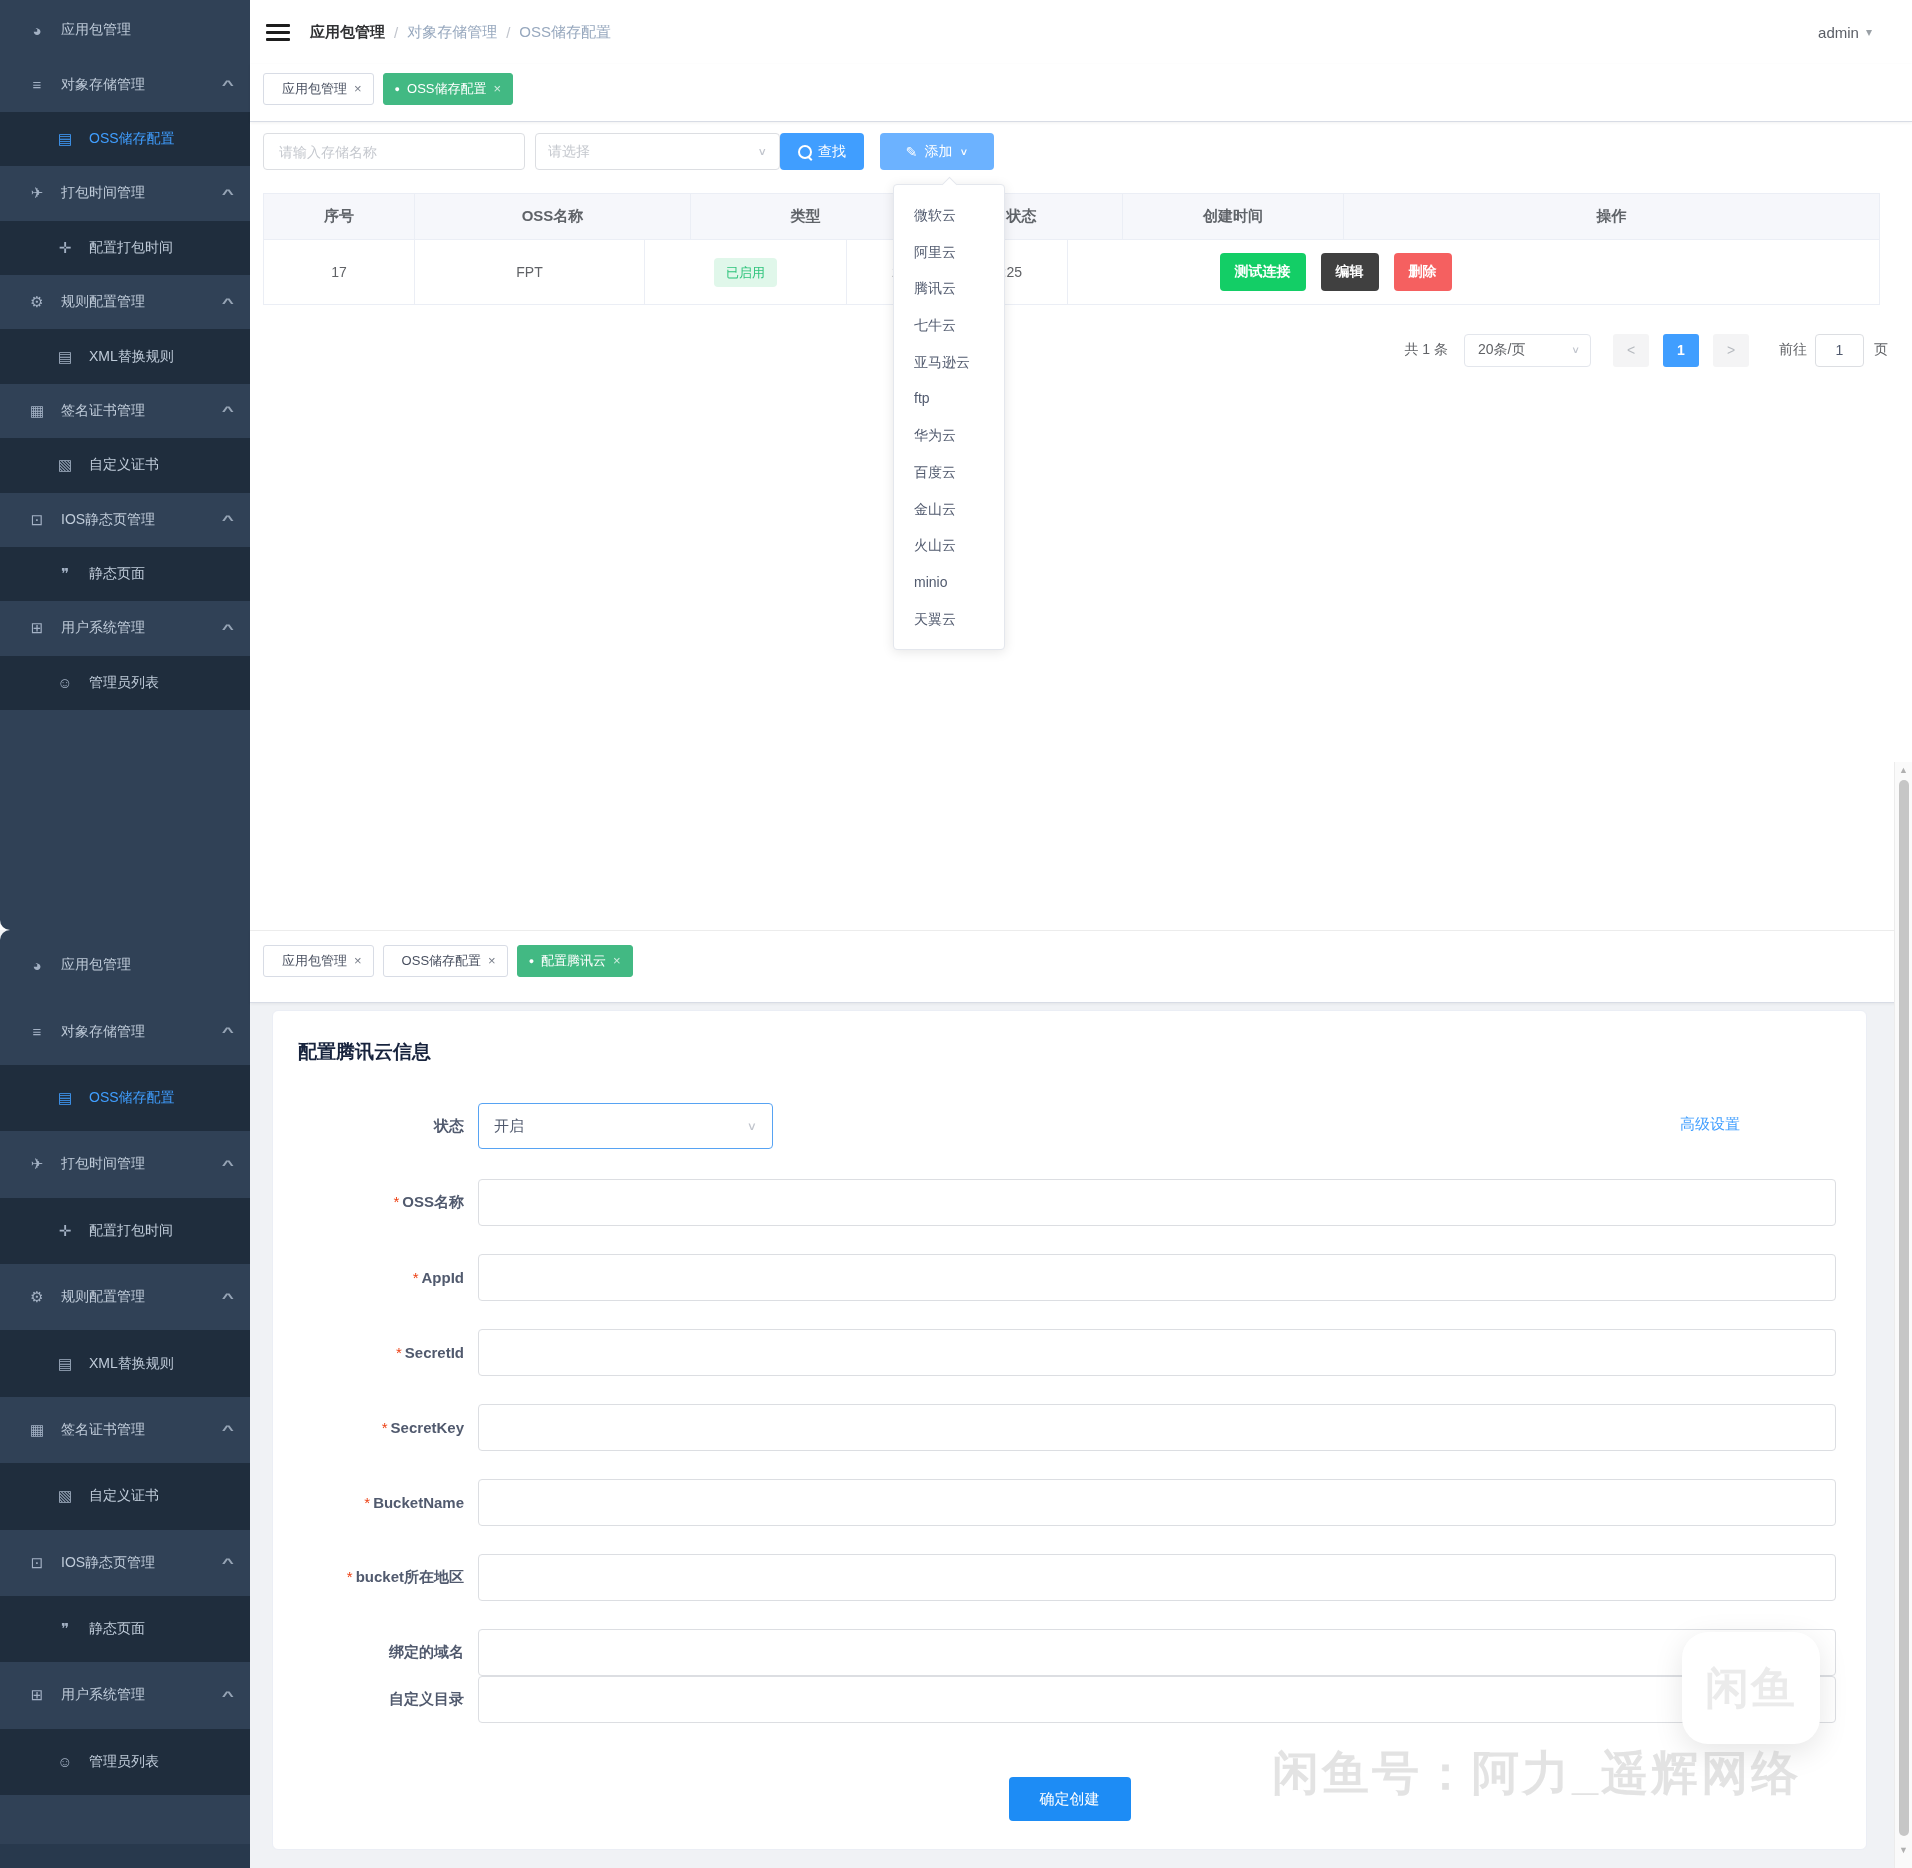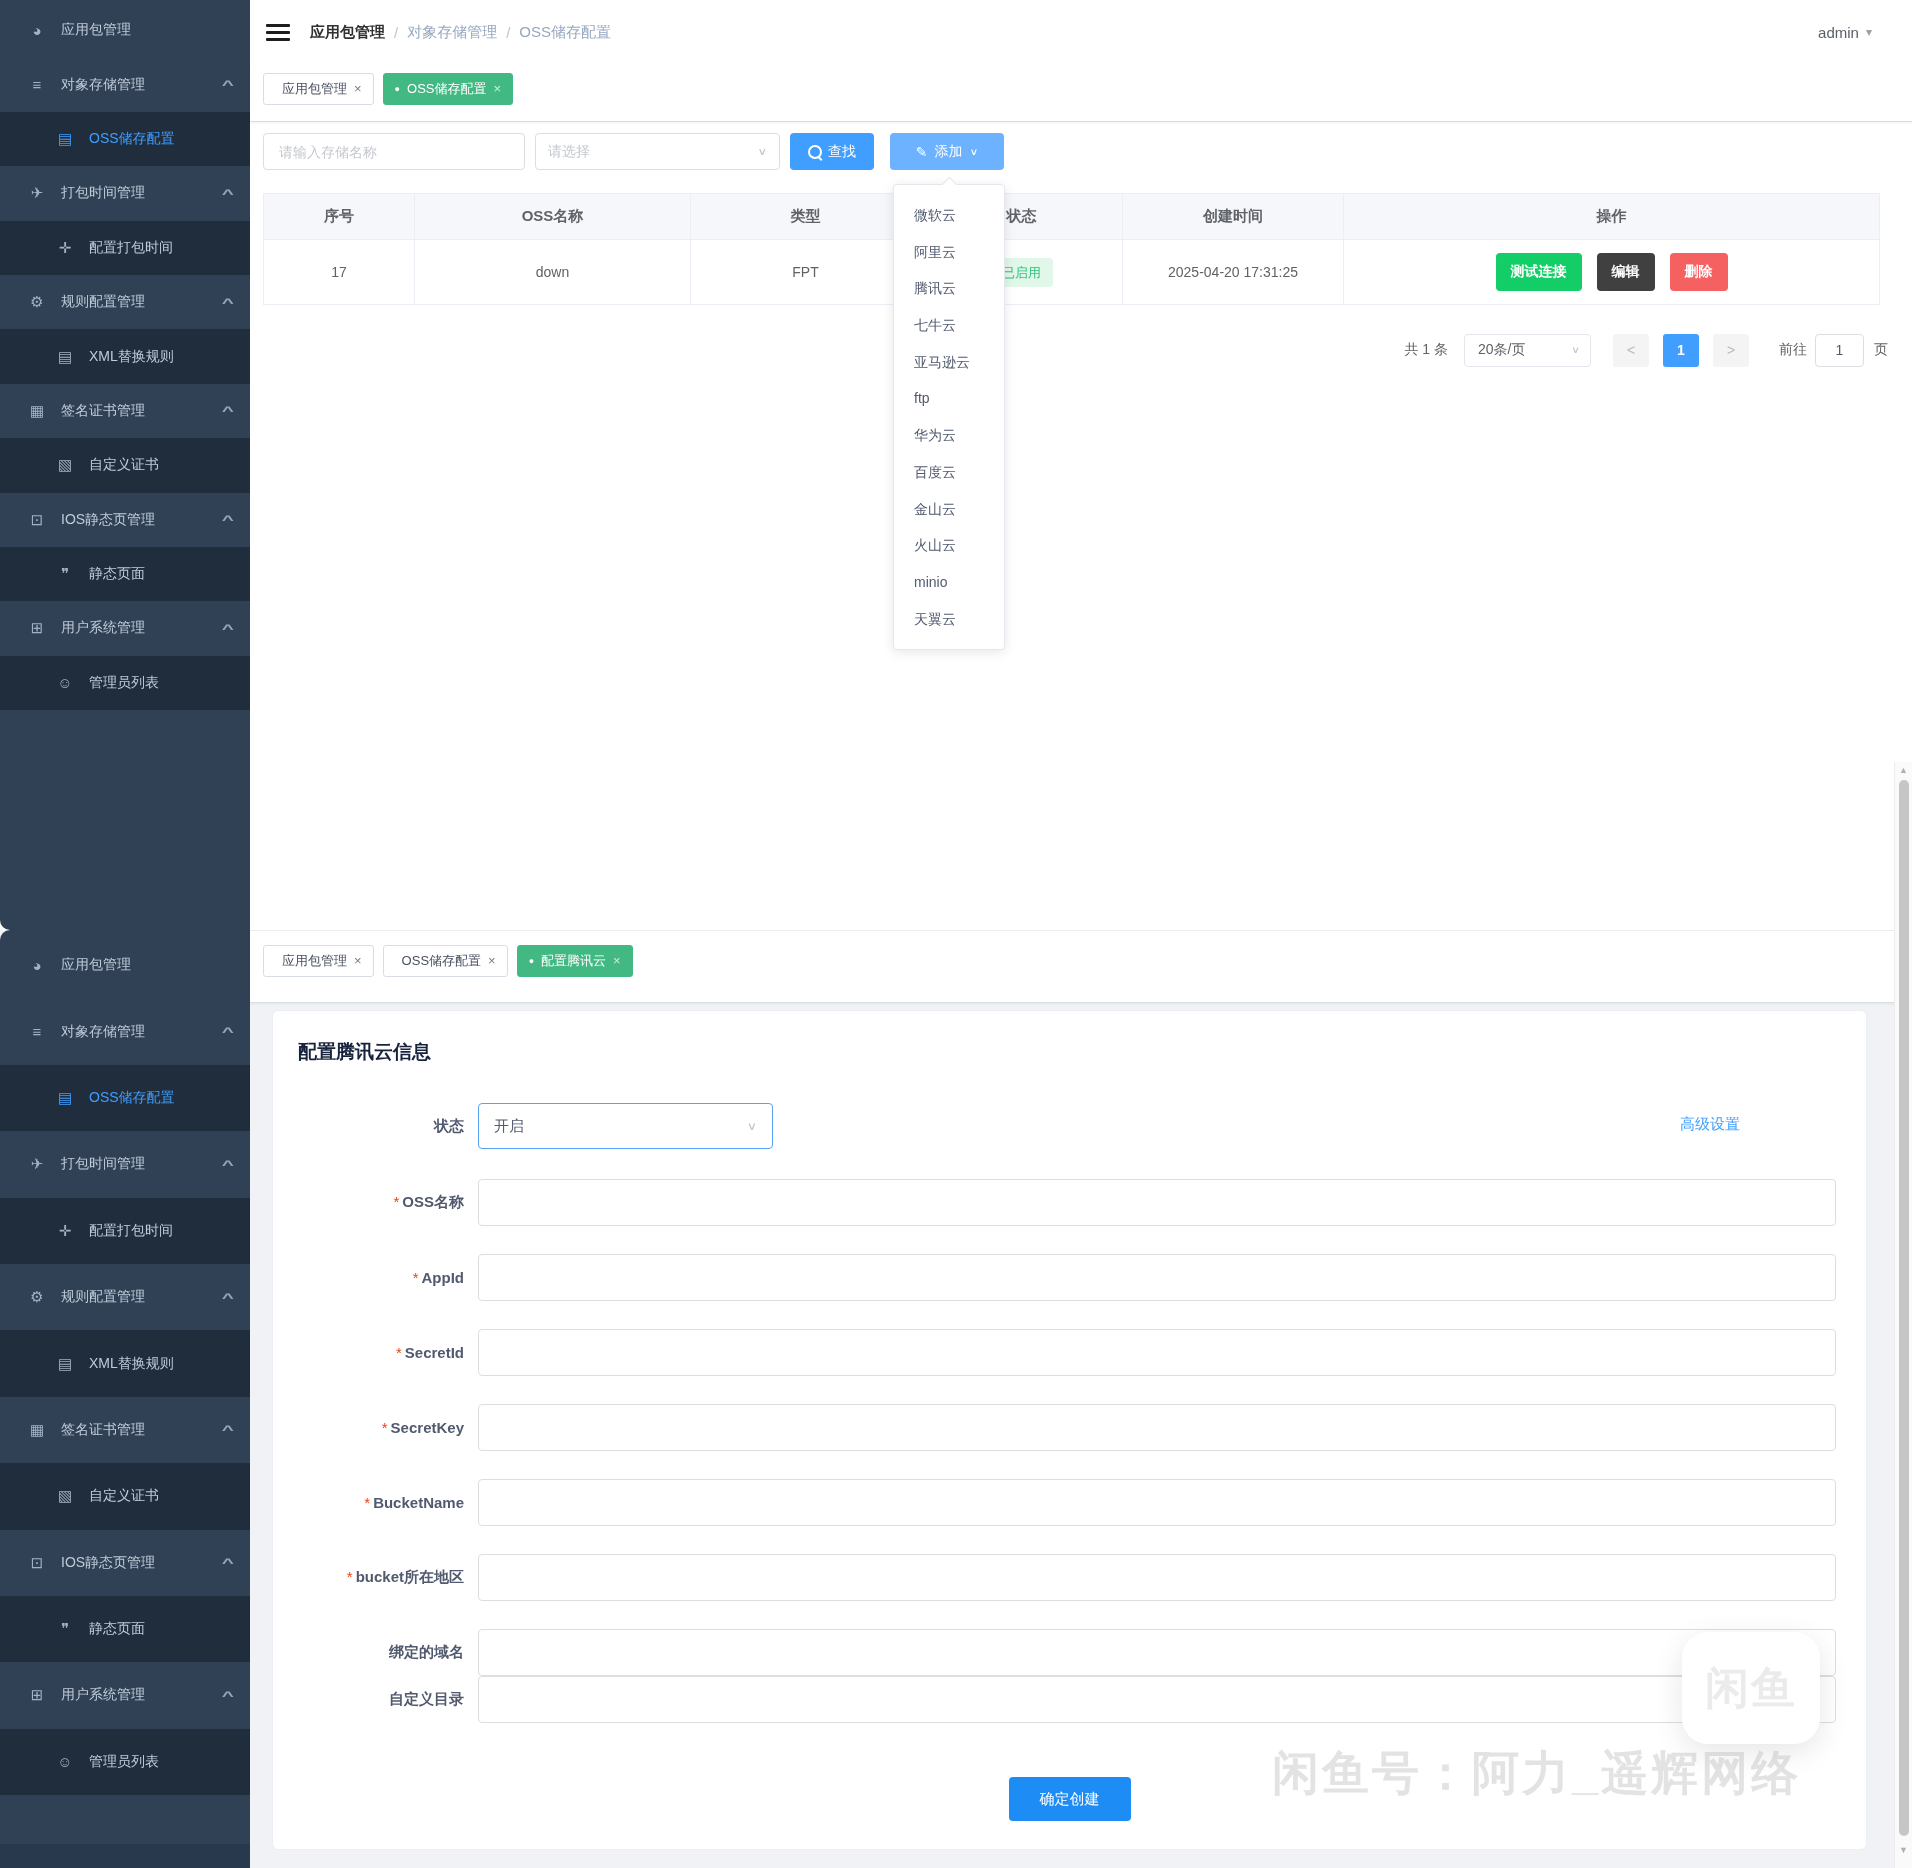--- a/index.html
+++ b/index.html
@@ -54,21 +54,21 @@
   .filter{position:absolute;left:263px;top:133px;display:flex;align-items:center;}
   .txt-input{box-sizing:border-box;height:37px;border:1px solid #dcdee2;border-radius:4px;padding:17px 15px;
              font-size:14px;color:#515a6e;outline:none;font-family:inherit;}
   .txt-input::placeholder{color:#c5c8ce;}
   .f-name{width:262px;}
   .f-select{box-sizing:border-box;width:245px;height:37px;border:1px solid #dcdee2;border-radius:4px;background:#fff;
             margin-left:10px;display:flex;align-items:center;padding:0 12px;font-size:14px;color:#c5c8ce;cursor:pointer;}
   .f-select .vee{margin-left:auto;color:#c0c4cc;font-size:13px;transform:scaleY(.8);}
   .btn{display:flex;align-items:center;justify-content:center;border:none;border-radius:4px;color:#fff;
        font-size:14px;cursor:pointer;font-family:inherit;}
-  .btn-search{width:84px;height:37px;background:#409eff;margin-left:10px;gap:6px;}
+  .btn-search{width:84px;height:37px;background:#409eff;gap:6px;}
   .mag{width:10px;height:10px;border:2px solid #fff;border-radius:50%;position:relative;display:inline-block;}
   .mag::after{content:"";position:absolute;width:2px;height:5px;background:#fff;left:9px;top:9px;transform:rotate(-45deg);}
   .btn-add{width:114px;height:37px;background:#6cb2ff;margin-left:16px;gap:7px;}
   .btn-add .vee{font-size:12px;transform:scaleY(.8);}
 
   
   .table{position:absolute;left:263px;top:193px;width:1617px;border:1px solid #ebeef5;box-sizing:border-box;}
   .trh{display:flex;background:#f6f7fb;height:45px;}
   .th{display:flex;align-items:center;justify-content:center;font-size:15px;font-weight:bold;color:#5f6368;
       border-right:1px solid #ebeef5;box-sizing:border-box;}
@@ -293,21 +293,20 @@
         <div class="th c2">类型</div>
 
         <div class="th c3">状态</div>
 
         <div class="th c4">创建时间</div>
 
         <div class="th c5">操作</div>
       </div>
     <div class="trb">
       <div class="td c0">17</div>
-      <div class="td c1">down</div>
       <div class="td c2">FPT</div>
       <div class="td c3">
         <span class="tag">已启用</span>
       </div>
       <div class="td c4">2025-04-20 17:31:25</div>
       <div class="td c5">
         <button class="btn abtn b-green">测试连接</button>
         <button class="btn abtn b-blue">编辑</button>
         <button class="btn abtn b-red">删除</button>
       </div>

